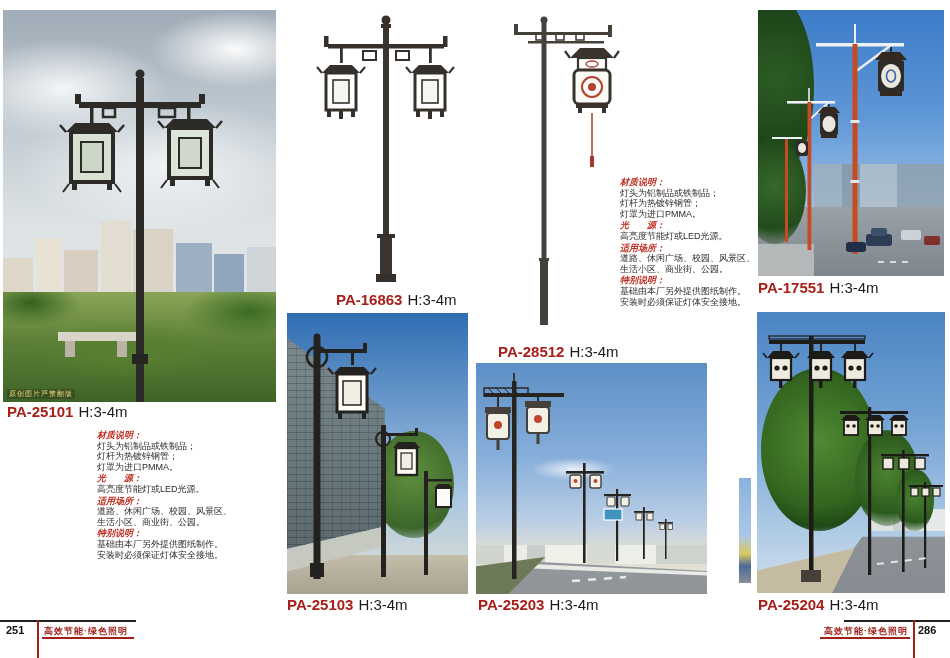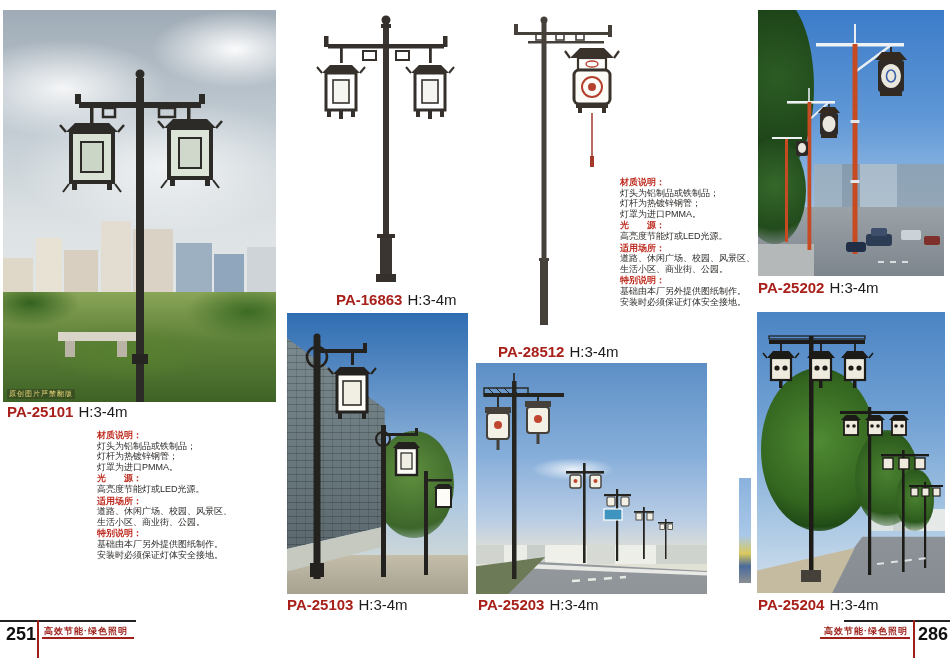--- a/index.html
+++ b/index.html
@@ -5,30 +5,30 @@
   html,body{margin:0;padding:0;background:#ffffff;}
   .sheet{position:relative;width:950px;height:658px;background:#fff;overflow:hidden;
          font-family:"Liberation Sans",sans-serif;}
   .photo{position:absolute;overflow:hidden;}
   .layer{position:absolute;left:0;top:0;right:0;bottom:0;}
   .illus{position:absolute;}
   .plabel{position:absolute;white-space:nowrap;font-size:15px;line-height:16px;}
   .pcode{color:#a8201a;font-weight:bold;}
   .pspec{color:#1c1c1c;margin-left:5px;}
   .desc{position:absolute;font-size:9px;line-height:10.6px;color:#2e2b29;}
-  .desc .h{color:#bf2e22;font-weight:bold;margin-top:1px;}
+  .desc .h{color:#bf2e22;font-weight:bold;margin-top:1px;font-style:italic;}
   .watermark{position:absolute;left:4px;bottom:3px;font-size:7px;color:#e4d37a;
              background:rgba(45,45,25,.38);padding:0 2px;letter-spacing:1px;}
   
   .skyband{position:absolute;left:0;top:53%;width:100%;height:23%;display:flex;align-items:flex-end;}
   .skyband div{flex:0 0 auto;}
   
   .rule{position:absolute;height:2px;background:#222;}
   .vline{position:absolute;width:2px;background:#a02018;}
-  .pageno{position:absolute;font-size:18px;font-weight:bold;color:#111;}
+  .pageno{position:absolute;font-size:11px;font-weight:bold;color:#111;}
   .ftext{position:absolute;font-size:9px;font-weight:bold;color:#9c1d17;letter-spacing:1px;}
   .funder{position:absolute;height:1.5px;background:#a02018;}
   .tree{position:absolute;border-radius:50%;}
 </style>
 </head>
 <body>
 
 <div class="sheet" data-name="catalog-spread">
 
   <div class="photo" style="left:3px;top:10px;width:273px;height:392px;" data-name="product-photo-pa25101">
@@ -312,21 +312,21 @@
         <rect x="113" y="218" width="16" height="8" rx="2" fill="#3d4f6b"></rect>
         <rect x="143" y="220" width="20" height="10" rx="2" fill="#ccd3d8"></rect>
         <rect x="166" y="226" width="16" height="9" rx="2" fill="#80302a"></rect>
         <rect x="88" y="232" width="20" height="10" rx="3" fill="#202e47"></rect>
         <line x1="120" y1="252" x2="150" y2="252" stroke="#d8dde0" stroke-width="2" stroke-dasharray="6 6"></line>
       </g>
     </svg>
   </div>
 
   <div class="plabel" style="left:758px;top:280px;" data-name="product-label-pa25202">
-    <span class="pcode" data-name="product-code">PA-25202</span><span class="pspec" data-name="product-spec">H:3-4m</span>
+    <span class="pcode" data-name="product-code">PA-17551</span><span class="pspec" data-name="product-spec">H:3-4m</span>
   </div>
 
   <div class="photo" style="left:476px;top:363px;width:231px;height:231px;" data-name="product-photo-pa25203">
     <div class="layer" data-name="sky" style="background:
         radial-gradient(ellipse 60px 16px at 42% 46%, rgba(255,255,255,.8), transparent 70%),
         linear-gradient(180deg,#5d8fc6 0%,#86aeda 40%,#b9cde5 68%,#dfe0d6 82%,#e7e3d6 100%);"></div>
     <div class="layer" data-name="distant-buildings" style="top:79%;height:8%;background:
         linear-gradient(90deg,#cfd3cd 0 12%, #eceee8 12% 22%, #c6ccc8 22% 30%, #f2f2ec 30% 48%, #d6dad4 48% 60%, #eef0ea 60% 78%, #cdd2cc 78% 100%);opacity:.9;"></div>
     <div class="layer" data-name="road" style="clip-path:polygon(0 100%,26% 86%,100% 90%,100% 100%);background:linear-gradient(180deg,#b0b4b7 0%,#8f9499 100%);"></div>
     <div class="layer" data-name="guardrail" style="clip-path:polygon(24% 87%,100% 90.5%,100% 92%,24% 89%);background:#e9eae6;"></div>

